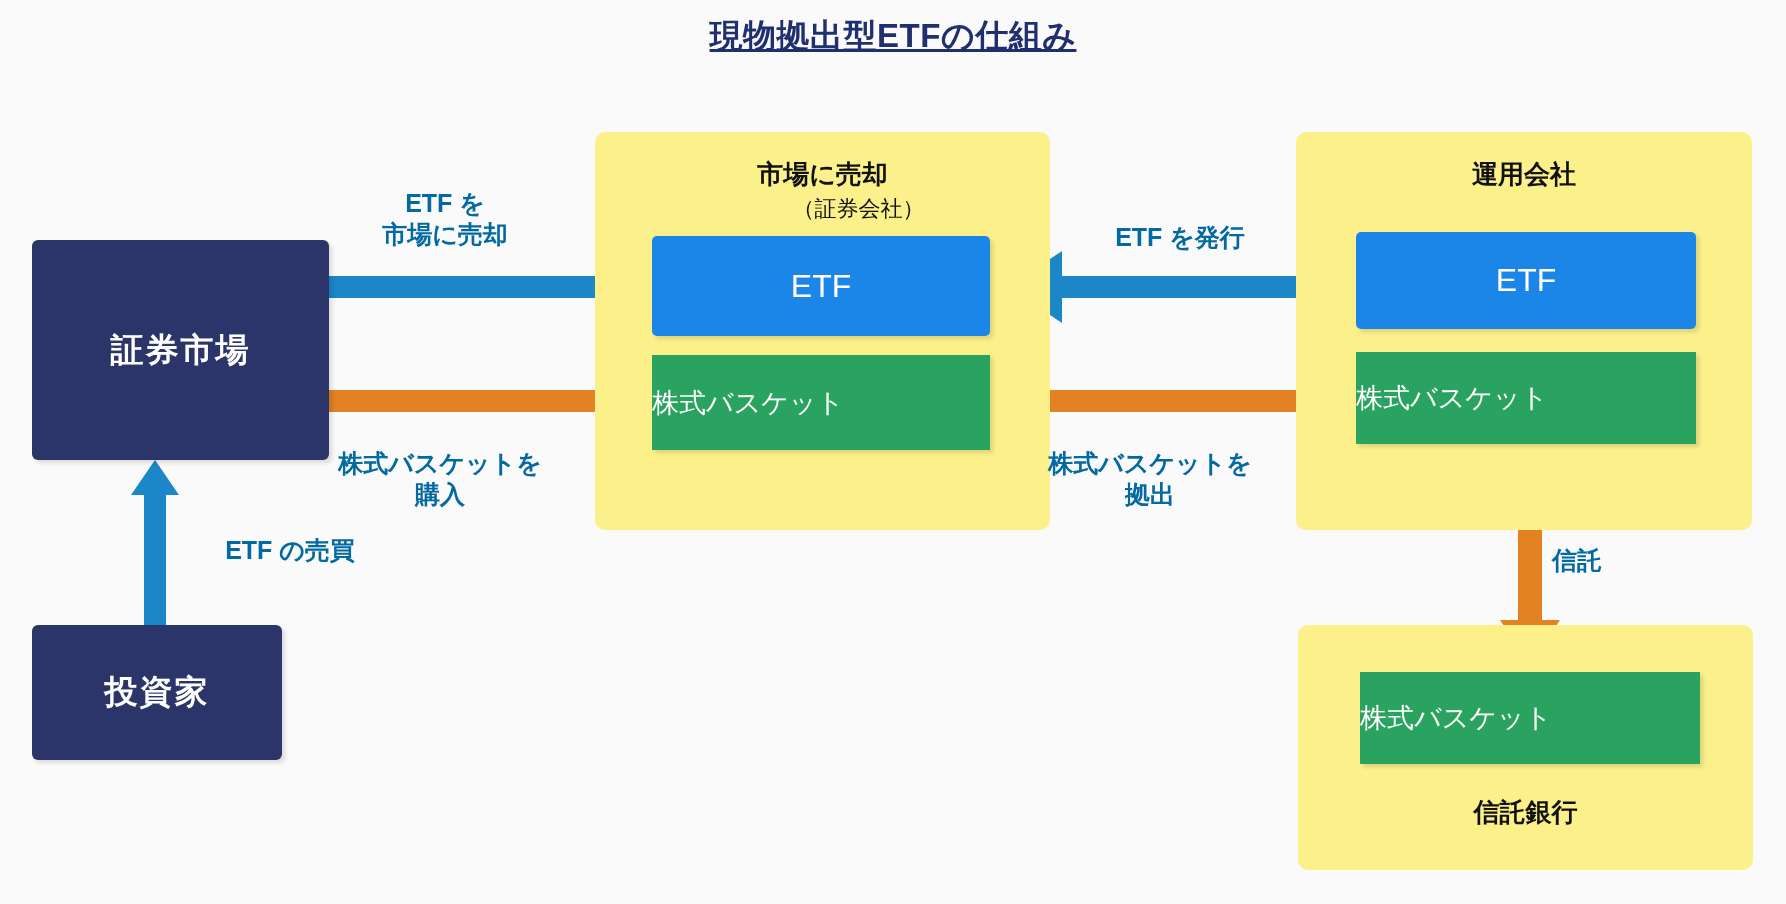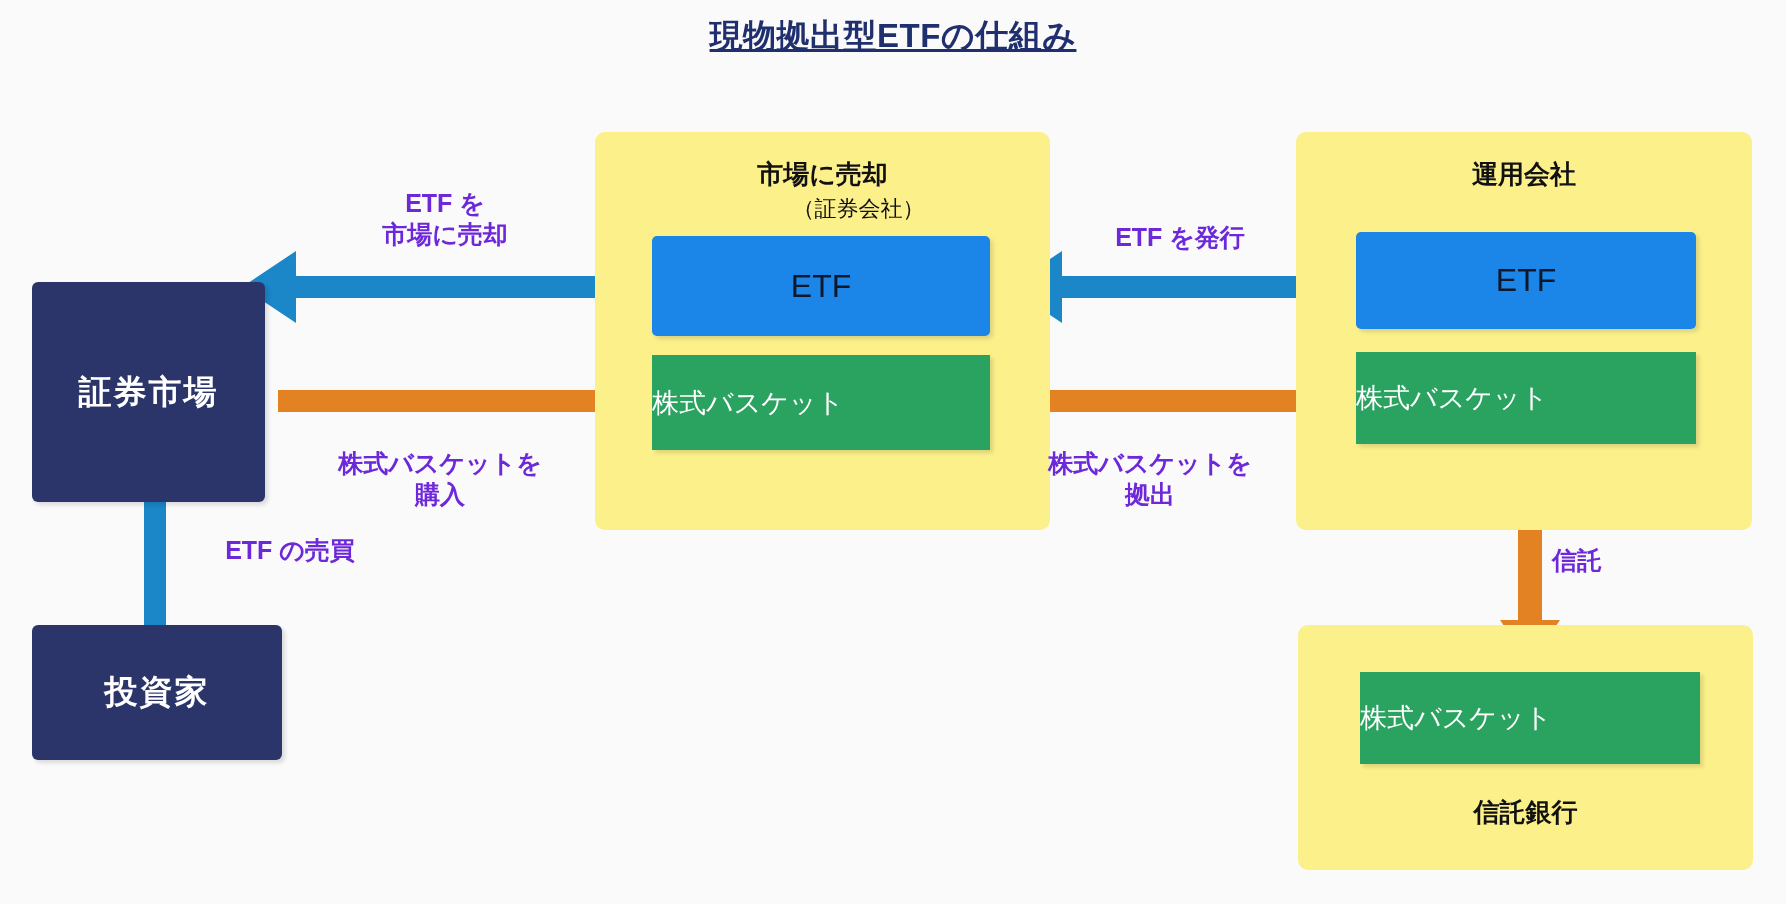--- a/index.html
+++ b/index.html
@@ -76,21 +76,21 @@
     text-align: center;
     color: #111111;
     font-weight: bold;
     font-size: 26px;
   }
 
   .blue-box {
     position: absolute;
     background: #1b86e8;
     border-radius: 5px;
-    color: #0f172a;
+    color: #ffffff;
     font-size: 32px;
     display: flex;
     align-items: center;
     justify-content: center;
     box-shadow: 3px 3px 4px rgba(0,0,0,0.12);
   }
 
   .green-box {
     position: absolute;
     background: #2aa260;
@@ -99,21 +99,21 @@
     font-size: 27px;
     display: flex;
     align-items: center;
     justify-content: flex-start;
     box-shadow: 3px 3px 4px rgba(0,0,0,0.12);
   }
 
   
   .arrow-label {
     position: absolute;
-    color: #6d28d9;
+    color: #0369a1;
     font-weight: bold;
     font-size: 25px;
     line-height: 1.22;
     text-align: center;
     white-space: pre-line;
   }
 
   
   .arrow-layer {
     position: absolute;
@@ -158,21 +158,21 @@
       <polygon points="1500,620 1560,620 1530,665" fill="#e28222"></polygon>
     </g>
 
     <g>
       <rect x="144" y="495" width="22" height="130" fill="#1b86c8"></rect>
       <polygon points="131,495 179,495 155,460" fill="#1b86c8"></polygon>
       <polygon points="131,625 179,625 155,660" fill="#1b86c8"></polygon>
     </g>
   </svg>
 
-  <div class="navy-box" style="left:32px; top:240px; width:233px; height:220px;margin-top:42px;">
+  <div class="navy-box" style="left:32px; top:240px; width:297px; height:220px;">
     <span>証券市場</span>
   </div>
 
   <div class="navy-box" style="left:32px; top:625px; width:250px; height:135px;">
     <span>投資家</span>
   </div>
 
   <div class="arrow-label" style="left:180px; top:535px; width:220px; text-align:center;">ETF の売買</div>
 
   <div class="yellow-panel" style="left:595px; top:132px; width:455px; height:398px;">

